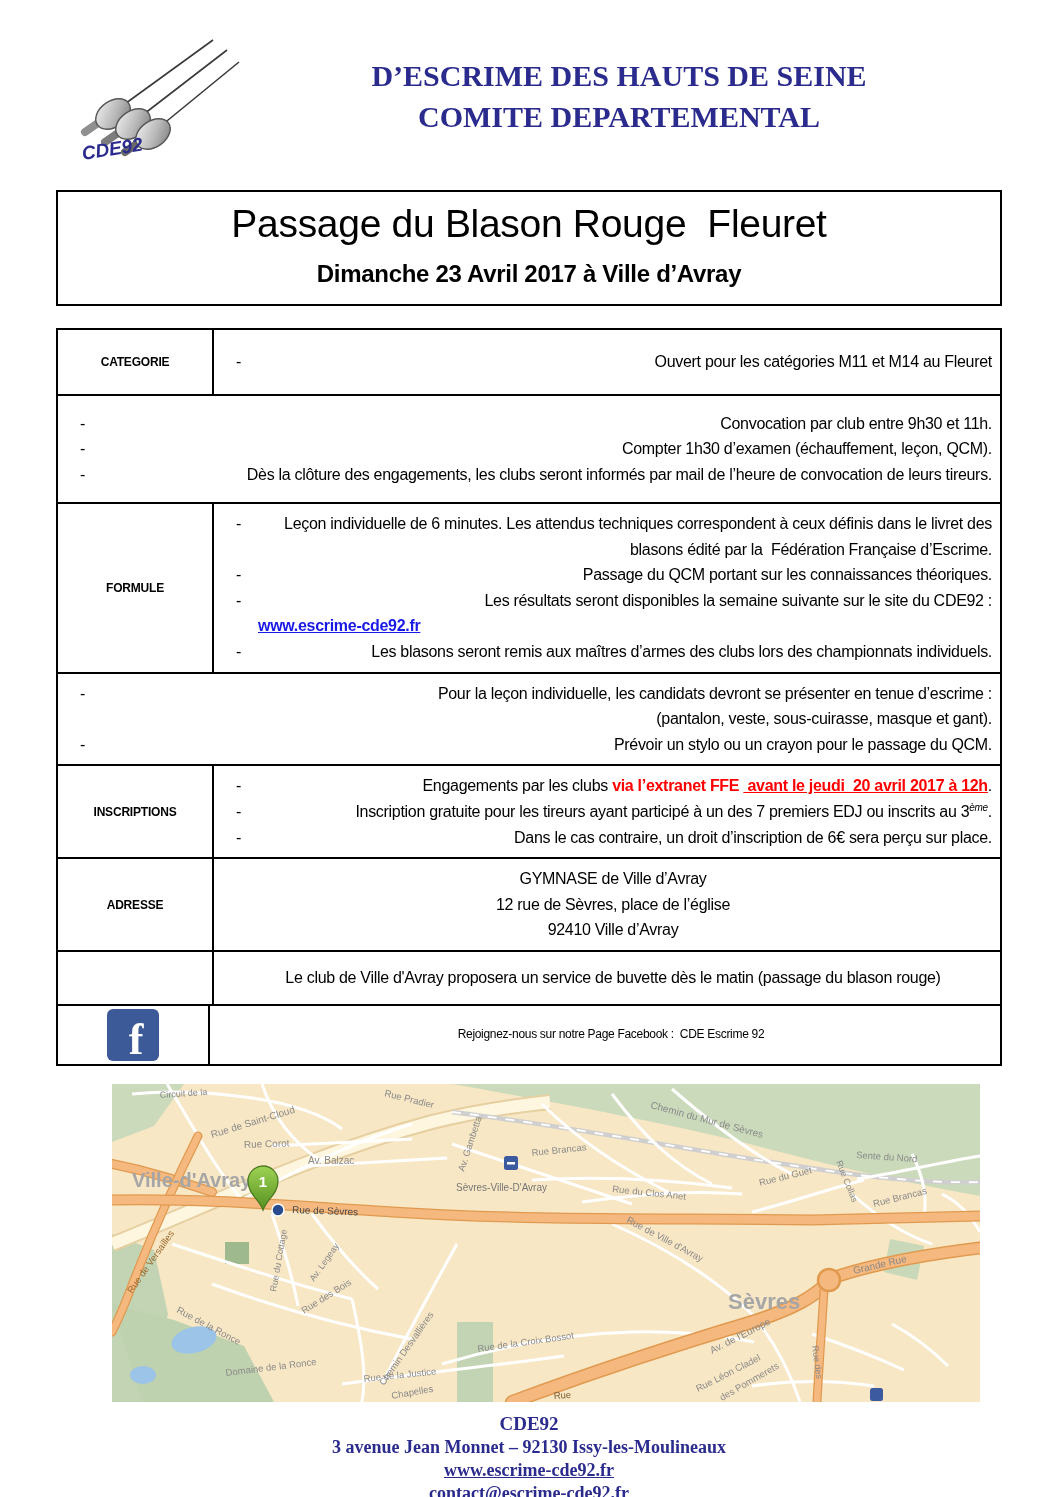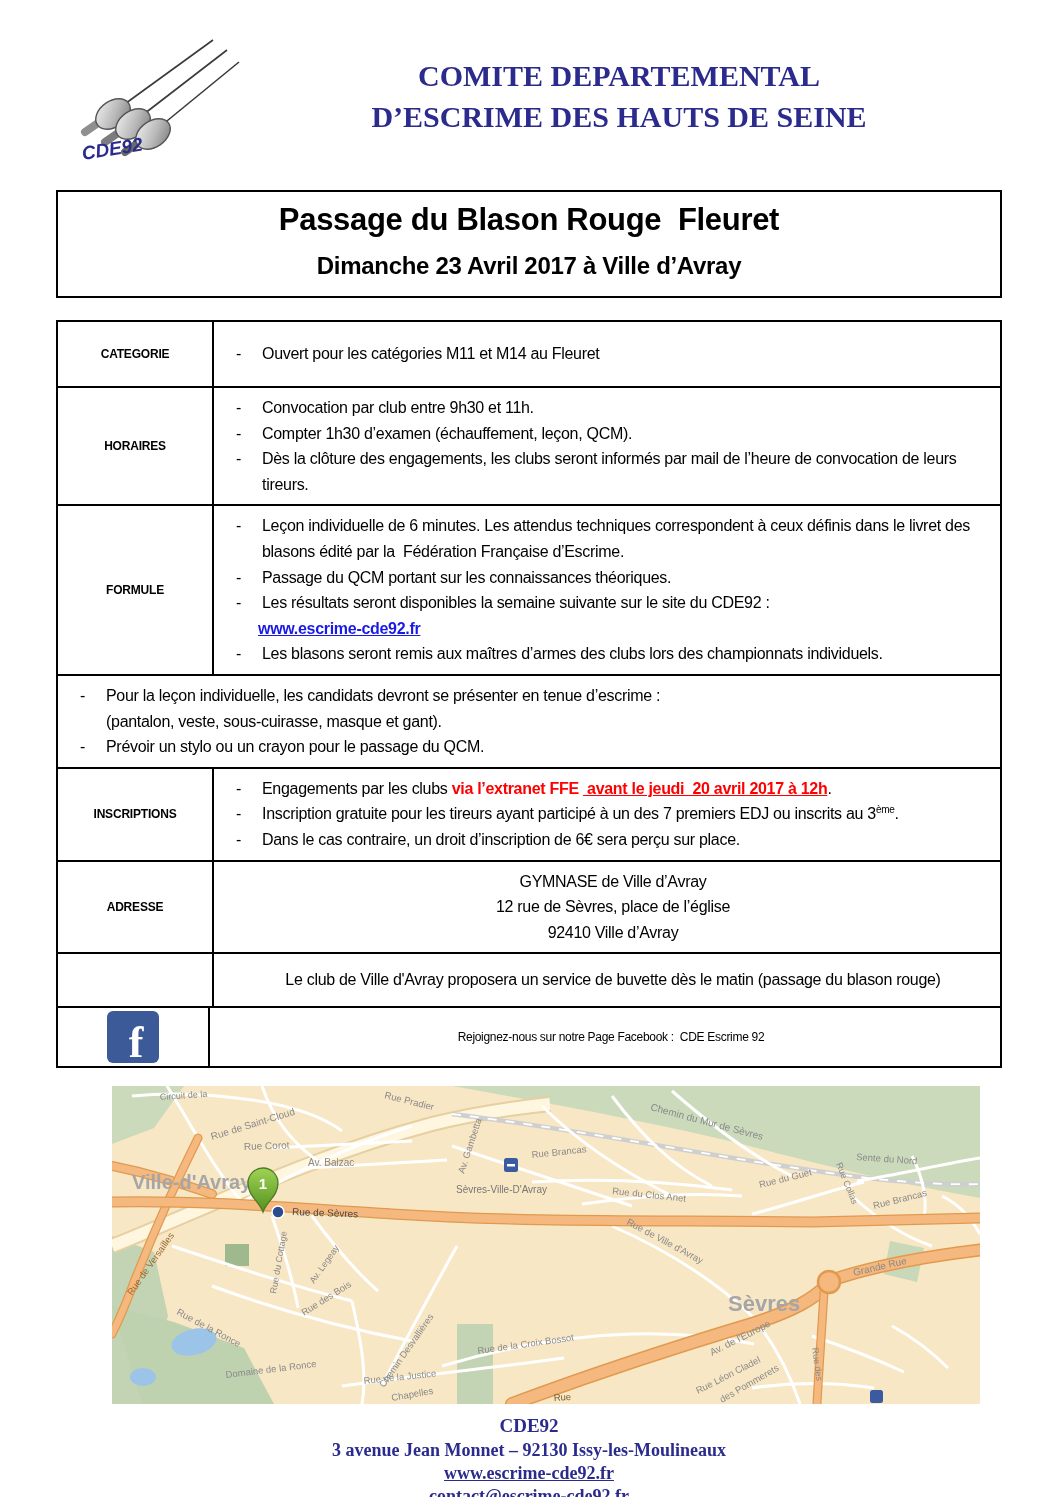--- a/index.html
+++ b/index.html
@@ -11,40 +11,40 @@
   .pre{white-space:pre-wrap;}
 
   
   .header{display:flex;padding-top:34px;}
   .logo-wrap{width:215px;margin-left:55px;flex:0 0 auto;}
   .org-title{flex:1;text-align:center;padding-right:90px;margin-top:22px;
     font-family:"Liberation Serif",serif;font-weight:bold;font-size:30px;line-height:1.35;}
 
   
   .event-box{margin:20px 56px 0 56px;border:2px solid #000;text-align:center;padding:10px 4px 16px 4px;}
-  .event-title{font-size:31px;font-weight:bold;letter-spacing:-.3px;}
+  .event-title{font-size:39px;font-weight:normal;letter-spacing:-.3px;}
   .event-date{font-size:24px;font-weight:bold;margin-top:14px;letter-spacing:-.3px;}
 
   
   .main-table{margin:22px 56px 0 56px;border:2px solid #000;}
   .t-row{display:flex;align-items:stretch;}
   .t-row + .t-row{border-top:2px solid #000;}
   .row-label{width:150px;flex:0 0 auto;border-right:2px solid #000;
     display:flex;align-items:center;justify-content:center;text-align:center;
     font-weight:bold;font-size:12px;letter-spacing:-.2px;padding:4px 2px;}
   .row-content{flex:1;display:flex;flex-direction:column;justify-content:center;
     padding:7px 8px 7px 18px;font-size:16px;letter-spacing:-.3px;line-height:1.6;}
   .bullet{display:flex;}
   .bullet .dash{width:26px;flex:0 0 auto;text-align:left;padding-left:4px;}
-  .bullet .btxt{flex:1;white-space:pre-wrap;}
+  .bullet .btxt{flex:1;white-space:pre-wrap;text-align:right;}
   .cont-line{padding-left:26px;}
   .link-blue{color:#1A1AE6;font-weight:bold;text-decoration:underline;cursor:pointer;}
   .red-b{color:#FF0000;font-weight:bold;}
   .red-bu{color:#FF0000;font-weight:bold;text-decoration:underline;}
-  sup{font-size:10px;line-height:0;}
+  sup{font-size:10px;line-height:0;font-style:italic;}
   .center-cell{text-align:center;align-items:center;padding-left:20px;}
   .fb-cell-label{display:flex;align-items:center;justify-content:center;width:150px;flex:0 0 auto;border-right:2px solid #000;}
   .fb-badge{width:52px;height:52px;border-radius:6px;background:#3D5A98;display:flex;align-items:flex-end;justify-content:center;overflow:hidden;}
   .fb-badge span{color:#fff;font-family:"Liberation Serif",serif;font-weight:bold;font-size:44px;line-height:.92;transform:translateX(3px);}
   .fb-row-text{font-size:12px;font-weight:normal;}
 
   
   .map-wrap{margin:18px 0 0 112px;width:868px;height:318px;}
   .map-wrap svg{display:block;}
 
@@ -77,22 +77,22 @@
       <line x1="96" y1="100" x2="70" y2="118" stroke="#6b6b6b" stroke-width="8" stroke-linecap="round"></line>
       <g>
         <ellipse cx="58" cy="80" rx="19" ry="13" transform="rotate(-35 58 80)" fill="url(#silv)" stroke="#555" stroke-width="1.4"></ellipse>
         <ellipse cx="78" cy="90" rx="19" ry="13" transform="rotate(-35 78 90)" fill="url(#silv)" stroke="#555" stroke-width="1.4"></ellipse>
         <ellipse cx="98" cy="100" rx="19" ry="13" transform="rotate(-35 98 100)" fill="url(#silv)" stroke="#555" stroke-width="1.4"></ellipse>
       </g>
       <text x="28" y="126" transform="rotate(-9 28 126)" font-family="Liberation Sans, sans-serif" font-weight="bold" font-style="italic" font-size="19" fill="#2B2B8E">CDE92</text>
     </svg>
   </div>
   <div class="org-title" style="color:#2B2B8E;">
+    <div>D’ESCRIME DES HAUTS DE SEINE</div>
     <div>COMITE DEPARTEMENTAL</div>
-    <div>D’ESCRIME DES HAUTS DE SEINE</div>
   </div>
 </div>
 
 <div class="event-box">
   <div class="event-title pre">Passage du Blason Rouge  Fleuret</div>
   <div class="event-date pre">Dimanche 23 Avril 2017 à Ville d’Avray</div>
 </div>
 
 <div class="main-table">
 
@@ -100,21 +100,20 @@
     <div class="row-label">CATEGORIE</div>
     <div class="row-content">
       <div class="bullet">
           <span class="dash">-</span>
           <span class="btxt">Ouvert pour les catégories M11 et M14 au Fleuret</span>
         </div>
     </div>
   </div>
 
   <div class="t-row" style="min-height:106px;">
-    <div class="row-label">HORAIRES</div>
     <div class="row-content">
       <div class="bullet">
           <span class="dash">-</span>
           <span class="btxt">Convocation par club entre 9h30 et 11h.</span>
         </div>
       <div class="bullet">
           <span class="dash">-</span>
           <span class="btxt">Compter 1h30 d’examen (échauffement, leçon, QCM).</span>
         </div>
       <div class="bullet">

